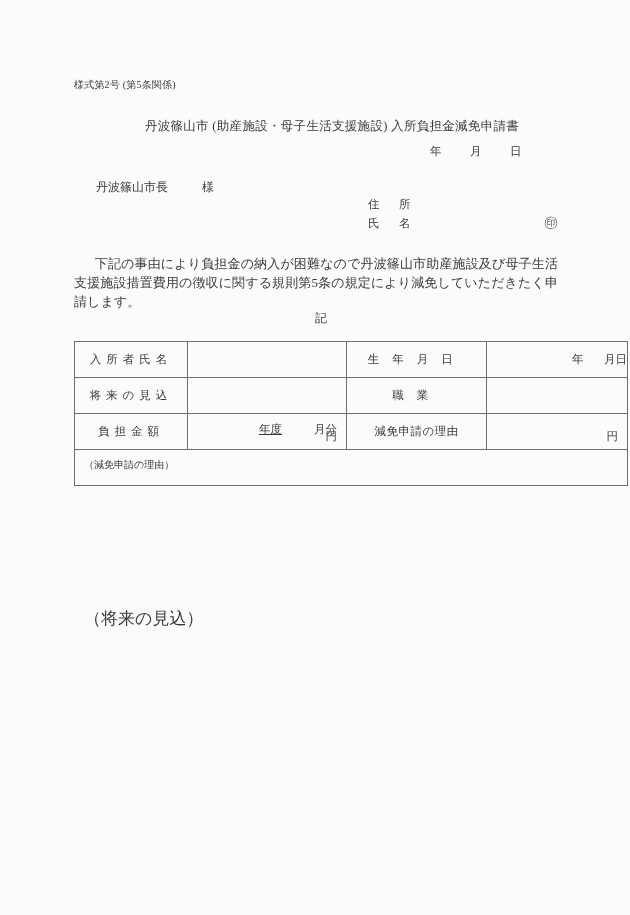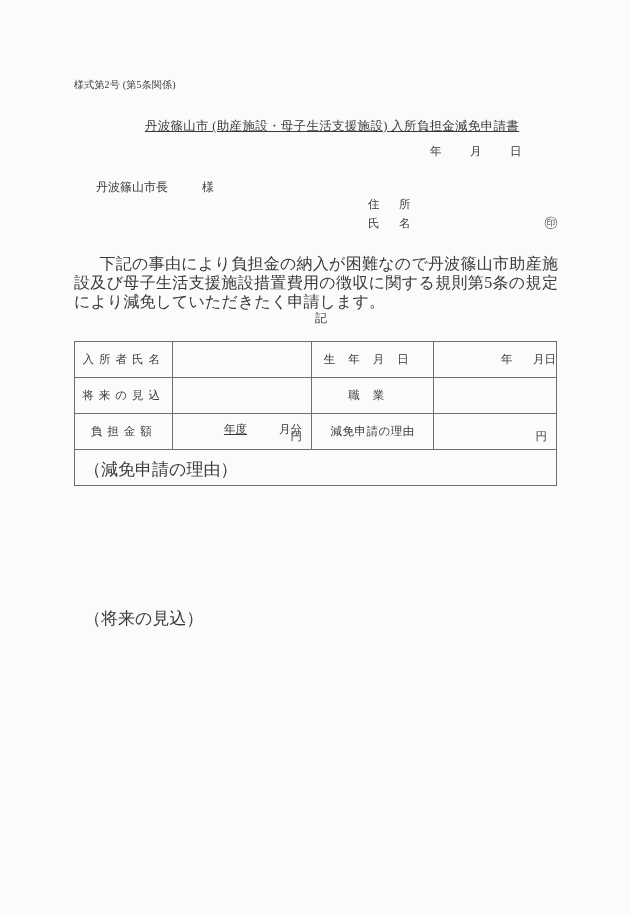--- a/index.html
+++ b/index.html
@@ -33,21 +33,20 @@
     position: absolute;
     left: 0;
     right: 0;
     top: 118px;
     text-align: center;
     font-size: 12.5px;
     letter-spacing: 0.3px;
     white-space: nowrap;
     padding-left: 34px;
     box-sizing: border-box;
-    text-decoration: underline;
   }
 
   .date-line {
     position: absolute;
     top: 144px;
     left: 430px;
     font-size: 11.5px;
     white-space: nowrap;
   }
   .date-line span { display: inline-block; }
@@ -85,21 +84,21 @@
     font-size: 14px;
     line-height: 1;
   }
 
   
   .body-para {
     position: absolute;
     left: 74px;
     top: 254px;
     width: 484px;
-    font-size: 16px;
+    font-size: 13px;
     line-height: 19px;
     text-indent: 1.6em;
     text-align: justify;
     letter-spacing: 0.1px;
   }
 
   .ki {
     position: absolute;
     left: 0;
     right: 0;
@@ -108,21 +107,21 @@
     font-size: 12px;
     padding-left: 12px;
     box-sizing: border-box;
   }
 
   
   .form-table {
     position: absolute;
     left: 74px;
     top: 341px;
-    width: 483px;
+    width: 554px;
     border-collapse: collapse;
     table-layout: fixed;
     font-size: 11.5px;
   }
   .form-table td {
     border: 1px solid #6e6e6e;
     padding: 0;
     vertical-align: middle;
     height: 35px;
   }
@@ -189,21 +188,21 @@
   .free-cell {
     height: 260px;
     vertical-align: top;
     position: relative;
   }
   .free-label-1 {
     position: absolute;
     left: 9px;
     top: 8px;
     white-space: nowrap;
-    font-size: 17px;
+    font-size: 10px;
     text-align: center;
   }
   .free-label-2 {
     position: absolute;
     left: 9px;
     top: 157px;
     white-space: nowrap;
     font-size: 17px;
   }
 </style>

